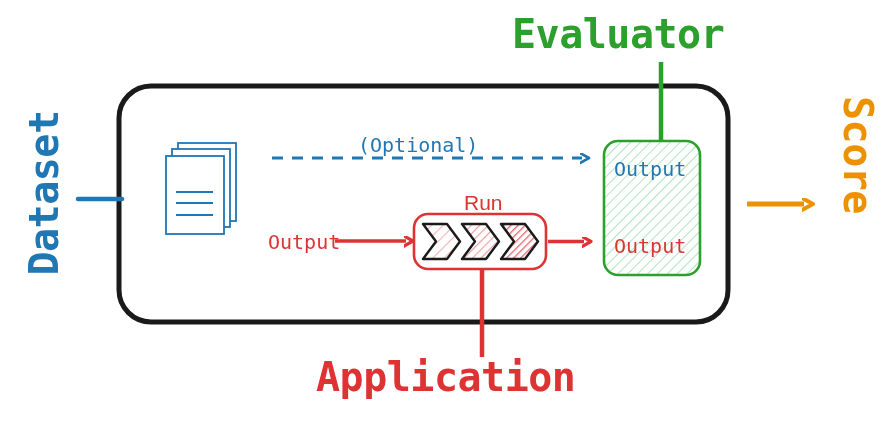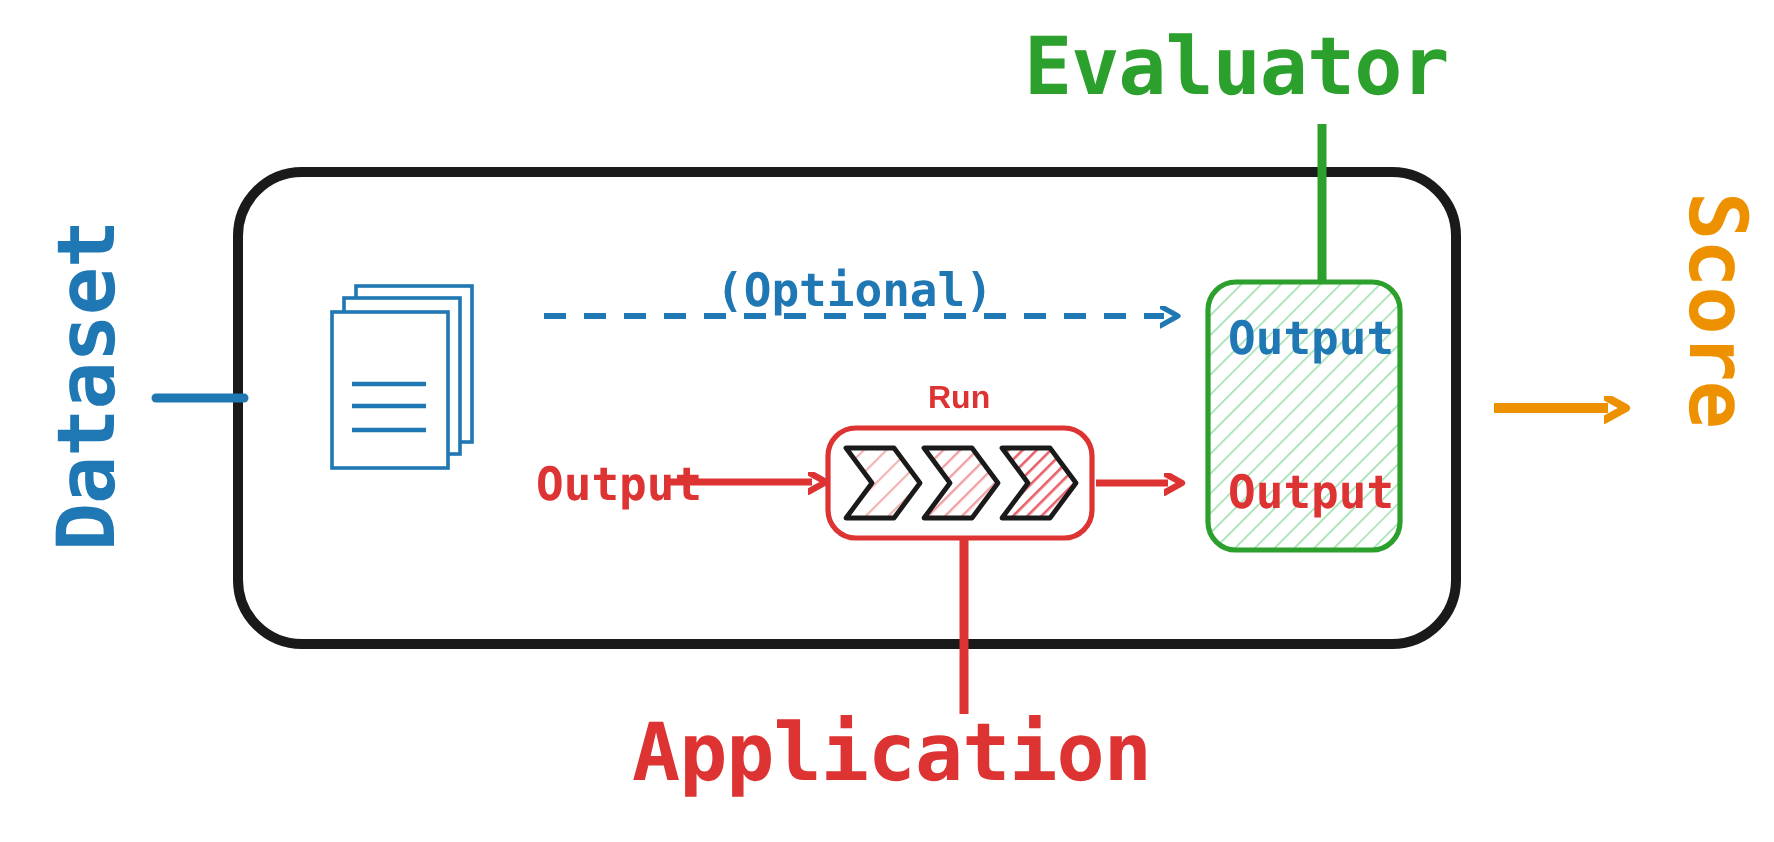--- a/index.html
+++ b/index.html
@@ -62,22 +62,22 @@
   #application-label {
     left: 316px;
     top: 354px;
     color: #dd3333;
     font-size: 40px;
     font-weight: bold;
     letter-spacing: -0.5px;
   }
   
   .lbl-small {
-    font-size: 23px;
-    font-weight: bold;
+    font-size: 20px;
+    font-weight: normal;
   }
   #examples-label {
     left: 148px;
     top: 243px;
     color: #1f77b4;
   }
   #optional-label {
     left: 358px;
     top: 133px;
     color: #1f77b4;
@@ -85,22 +85,22 @@
   #input-label {
     left: 268px;
     top: 230px;
     color: #dd3333;
   }
   #run-label {
     left: 464px;
     top: 191px;
     color: #dd3333;
     font-family: "Liberation Sans", sans-serif;
-    font-size: 16px;
-    font-weight: bold;
+    font-size: 21px;
+    font-weight: normal;
   }
   #output-top-label {
     left: 614px;
     top: 157px;
     color: #1f77b4;
   }
   #output-bottom-label {
     left: 614px;
     top: 234px;
     color: #dd3333;

